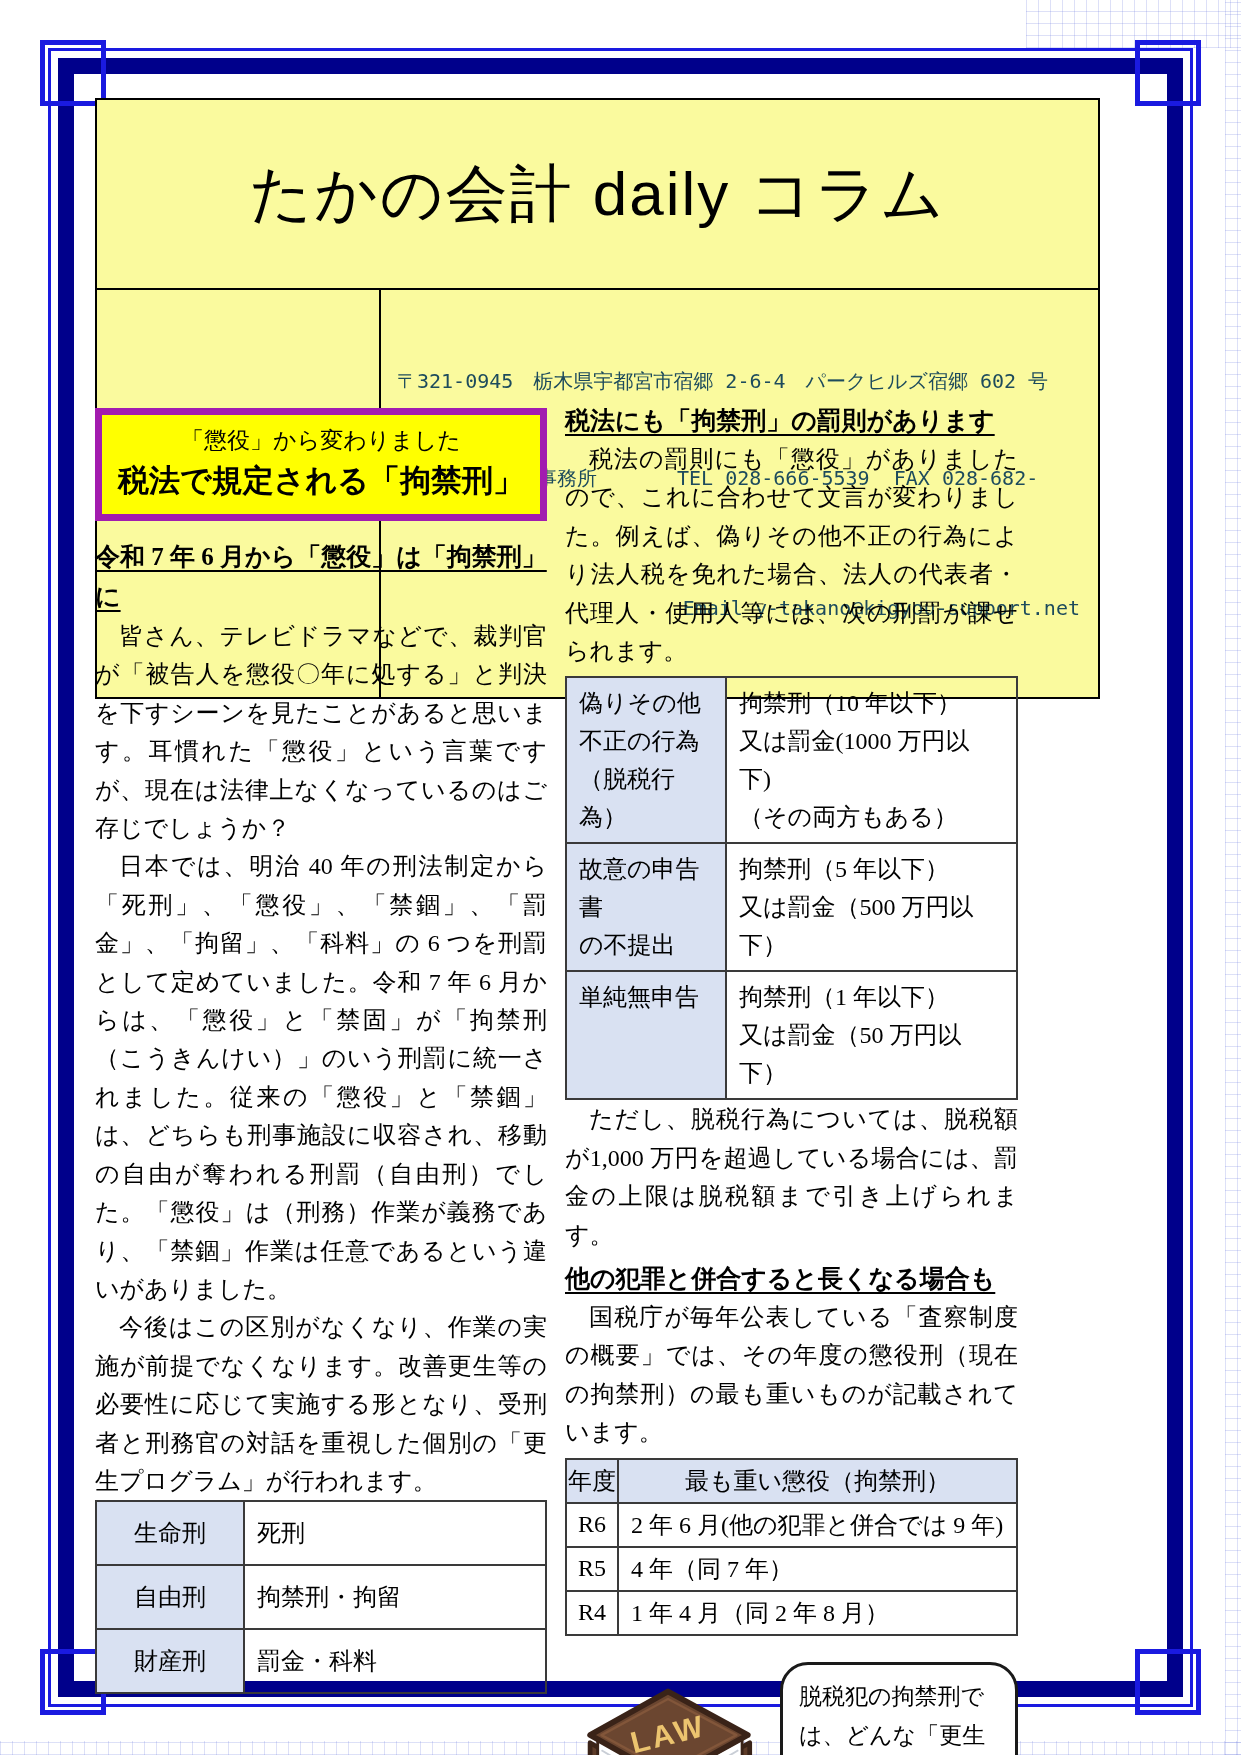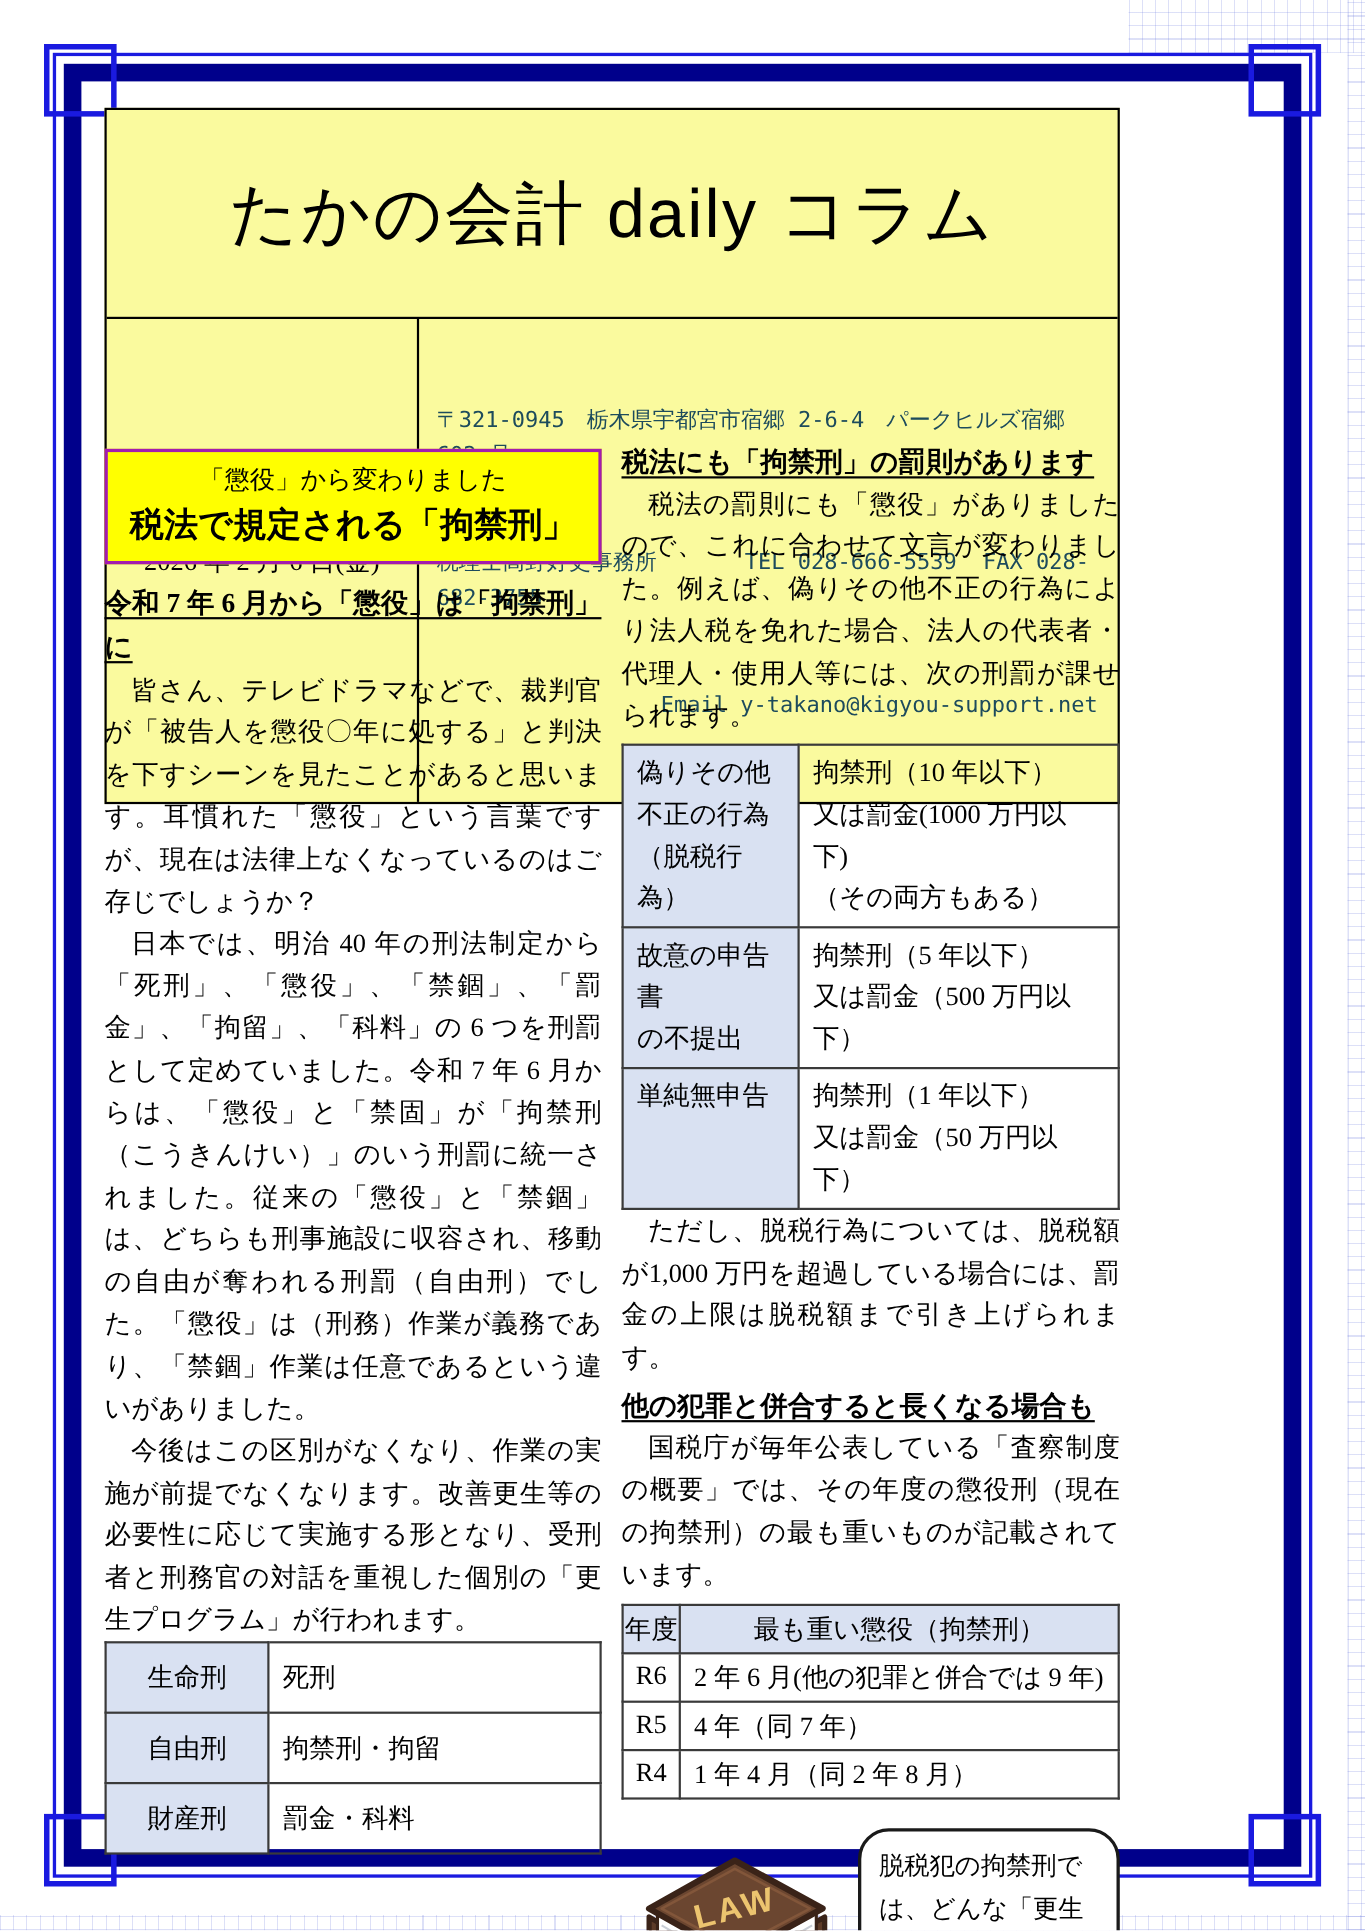--- a/index.html
+++ b/index.html
@@ -24,21 +24,21 @@
   .frame-blue { position:absolute; inset:48px; border:3px solid #1a1ae0; }
   .frame-navy { position:absolute; inset:58px; border:16px solid #00008b; }
   .corner { position:absolute; width:66px; height:66px; border:5px solid #1a1ae0; background:transparent; }
   .corner.tl { top:40px; left:40px; }
   .corner.tr { top:40px; right:40px; }
   .corner.bl { bottom:40px; left:40px; }
   .corner.br { bottom:40px; right:40px; }
 
   
   .masthead {
-    position:absolute; left:95px; top:98px; width:923px;
+    position:absolute; left:95px; top:98px; width:1005px;
     background:#fafa9e; border:2px solid #000;
   }
   .masthead-title {
     height:188px; display:flex; align-items:center; justify-content:center;
     font-family:"Liberation Sans","DejaVu Sans",sans-serif;
     font-size:62px; letter-spacing:2px; color:#000;
   }
   .masthead-info { display:flex; border-top:2px solid #000; }
   .date-cell {
     width:284px; border-right:2px solid #000;
@@ -50,21 +50,21 @@
     font-family:"DejaVu Sans Mono","Liberation Mono",monospace;
     font-size:20px; line-height:1.62; color:#1d4b5c; white-space:pre-wrap;
   }
   .contact-email { text-align:right; padding-right:4px; }
 
   
   .col-left  { position:absolute; left:95px;  top:408px; width:452px; }
   .col-right { position:absolute; left:565px; top:400px; width:453px; }
 
   .topic-box {
-    background:#ffff00; border:3px solid #a21caf; text-align:center;
+    background:#ffff00; border:7px solid #a21caf; text-align:center;
     padding:10px 4px 12px 4px; margin-bottom:16px;
     font-family:"Liberation Sans","DejaVu Sans",sans-serif;
   }
   .topic-sub { font-size:23px; margin-bottom:4px; }
   .topic-main { font-size:31px; font-weight:bold; }
 
   .h-serif, .h-sans {
     font-weight:bold; font-size:25px; line-height:40px;
     text-decoration:underline; text-decoration-thickness:2px; text-underline-offset:5px;
   }

